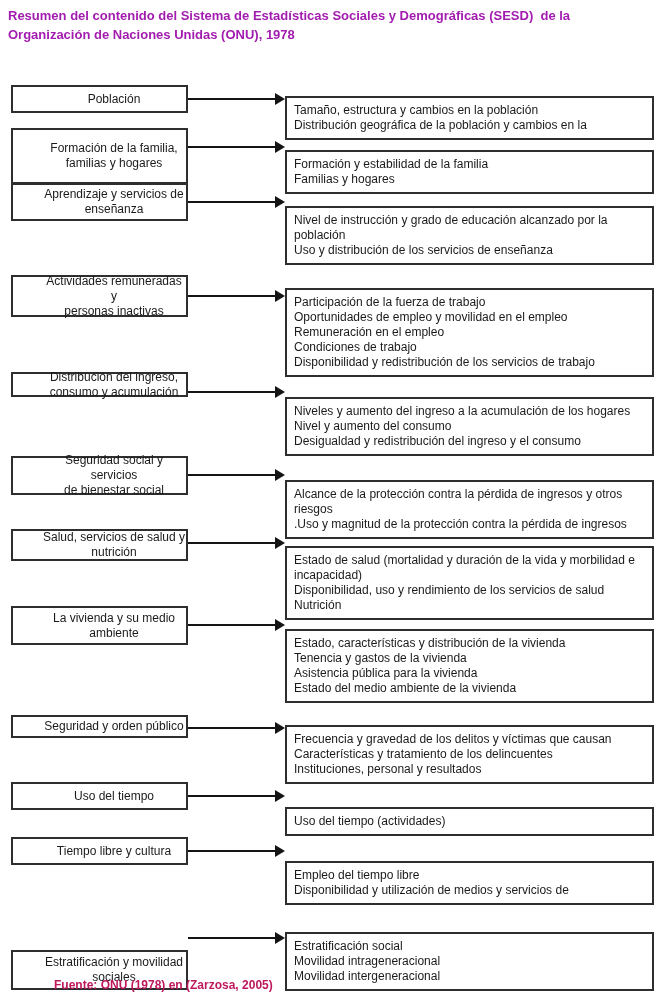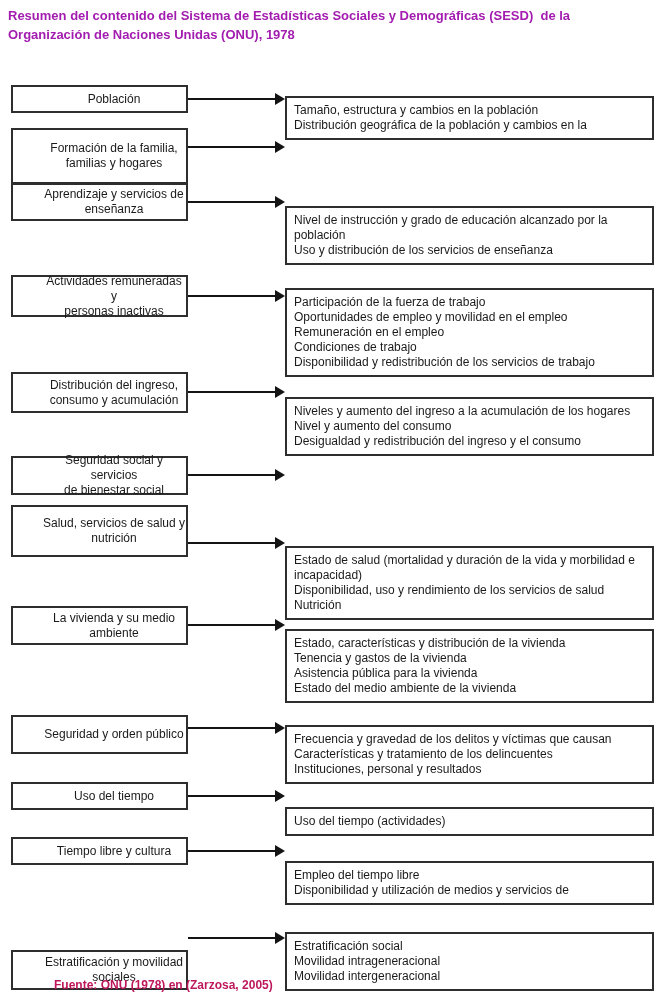--- a/index.html
+++ b/index.html
@@ -35,20 +35,22 @@
     </div>
   <div class="rightbox" style="top:71px;min-height:41px">Tamaño, estructura y cambios en la población
 Distribución geográfica de la población y cambios en la</div>
 
   <div class="leftbox" style="top:128px;height:56px"><span>Formación de la familia,
 familias y hogares</span></div>
   <div class="arrow" style="top:141px">
       <span class="shaft"></span>
       <span class="head"></span>
     </div>
+  <div class="rightbox" style="top:125px;min-height:44px">Formación y estabilidad de la familia
+Familias y hogares</div>
 
   <div class="leftbox" style="top:183px;height:38px"><span>Aprendizaje y servicios de
 enseñanza</span></div>
   <div class="arrow" style="top:196px">
       <span class="shaft"></span>
       <span class="head"></span>
     </div>
   <div class="rightbox" style="top:181px;min-height:56px">Nivel de instrucción y grado de educación alcanzado por la población
 Uso y distribución de los servicios de enseñanza</div>
 
@@ -57,59 +59,61 @@
   <div class="arrow" style="top:290px">
       <span class="shaft"></span>
       <span class="head"></span>
     </div>
   <div class="rightbox" style="top:263px;min-height:82px">Participación de la fuerza de trabajo
 Oportunidades de empleo y movilidad en el empleo
 Remuneración en el empleo
 Condiciones de trabajo
 Disponibilidad y redistribución de los servicios de trabajo</div>
 
-  <div class="leftbox" style="top:372px;height:41px"><span>Distribución del ingreso,
+  <div class="leftbox" style="top:372px;height:25px"><span>Distribución del ingreso,
 consumo y acumulación</span></div>
   <div class="arrow" style="top:386px">
       <span class="shaft"></span>
       <span class="head"></span>
     </div>
   <div class="rightbox" style="top:372px;min-height:55px">Niveles y aumento del ingreso a la acumulación de los hogares
 Nivel y aumento del consumo
 Desigualdad y redistribución del ingreso y el consumo</div>
 
   <div class="leftbox" style="top:456px;height:39px"><span>Seguridad social y servicios
 de bienestar social</span></div>
   <div class="arrow" style="top:469px">
       <span class="shaft"></span>
       <span class="head"></span>
     </div>
+  <div class="rightbox" style="top:455px;min-height:57px">Alcance de la protección contra la pérdida de ingresos y otros riesgos
+.Uso y magnitud de la protección contra la pérdida de ingresos</div>
 
-  <div class="leftbox" style="top:505px;height:52px"><span>Salud, servicios de salud y
+  <div class="leftbox" style="top:529px;height:32px"><span>Salud, servicios de salud y
 nutrición</span></div>
   <div class="arrow" style="top:537px">
       <span class="shaft"></span>
       <span class="head"></span>
     </div>
   <div class="rightbox" style="top:521px;min-height:74px">Estado de salud (mortalidad y duración de la vida y morbilidad e incapacidad)
 Disponibilidad, uso y rendimiento de los servicios de salud
 Nutrición</div>
 
   <div class="leftbox" style="top:606px;height:39px"><span>La vivienda y su medio
 ambiente</span></div>
   <div class="arrow" style="top:619px">
       <span class="shaft"></span>
       <span class="head"></span>
     </div>
   <div class="rightbox" style="top:604px;min-height:73px">Estado, características y distribución de la vivienda
 Tenencia  y gastos de la vivienda
 Asistencia pública para la vivienda
 Estado del medio ambiente de la vivienda</div>
 
-  <div class="leftbox" style="top:715px;height:39px"><span>Seguridad y orden público</span></div>
+  <div class="leftbox" style="top:715px;height:23px"><span>Seguridad y orden público</span></div>
   <div class="arrow" style="top:722px">
       <span class="shaft"></span>
       <span class="head"></span>
     </div>
   <div class="rightbox" style="top:700px;min-height:57px">Frecuencia y gravedad de los delitos y víctimas que causan
 Características y tratamiento de los delincuentes
 Instituciones, personal y resultados</div>
 
   <div class="leftbox" style="top:782px;height:28px"><span>Uso del tiempo</span></div>
   <div class="arrow" style="top:790px">

